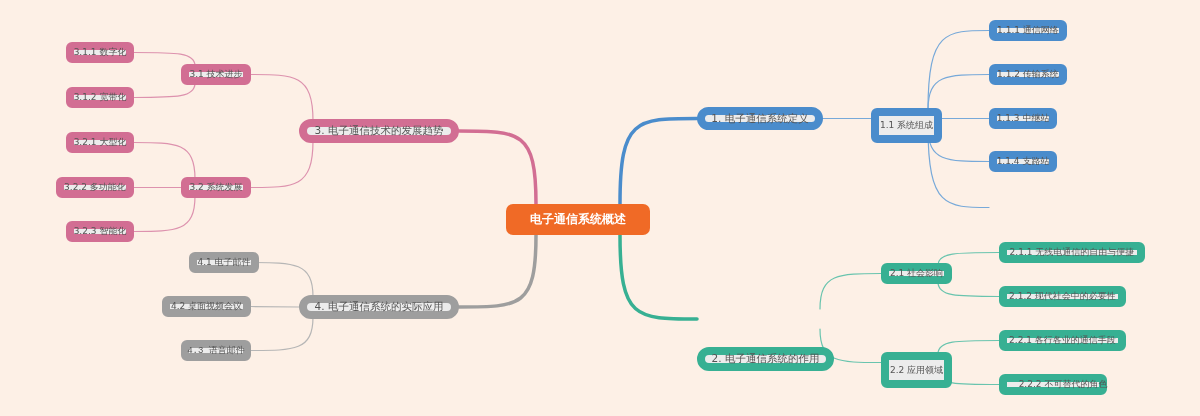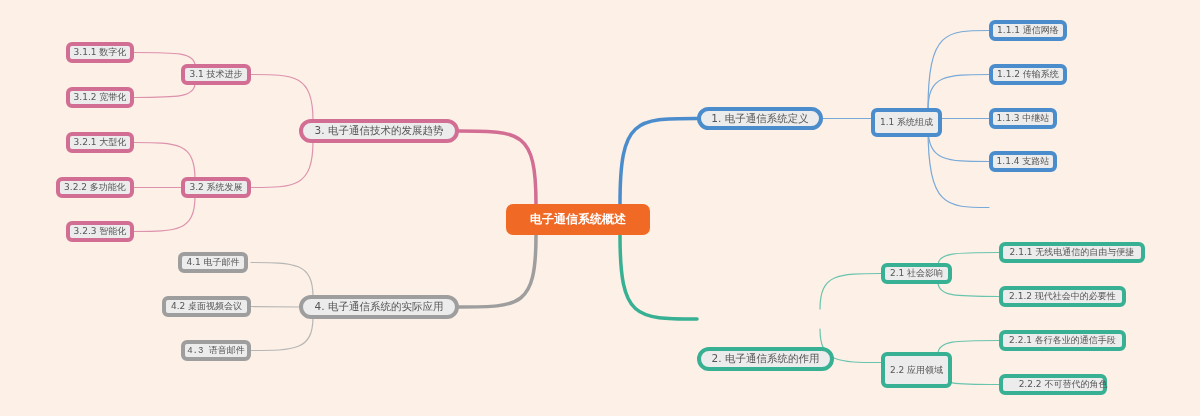--- a/index.html
+++ b/index.html
@@ -11,21 +11,21 @@
   }
   #canvas { position: absolute; left: 0; top: 0; width: 1200px; height: 416px; }
   #edges { position: absolute; left: 0; top: 0; }
   .node {
     position: absolute;
     box-sizing: border-box;
     display: flex; align-items: center; justify-content: center;
     white-space: nowrap;
     color: #555;
     background: #ececec;
-    border: 4px solid #d946ef;
+    border: 8px solid #d946ef;
     border-radius: 6px;
     font-size: 9px;
     cursor: pointer;
   }
   .node.l1 { border-radius: 12px; font-size: 10.5px; color: #555; }
   .node.root {
     background: #f06a26; border: none; border-radius: 7px;
     color: #fff; font-size: 12px; font-weight: bold;
   }
   .c-blue  { border-color: #4a8ccc; }
@@ -62,21 +62,21 @@
       <path d="M195,196 C195,231.5 176.7,231.5 134,231.5" fill="none" stroke="#dd92ae" stroke-width="1.2" stroke-linecap="round"></path>
       <path d="M536,235 C536,307 520.6,307 459,307" fill="none" stroke="#9e9e9e" stroke-width="3.5" stroke-linecap="round"></path>
       <path d="M313,297 C313,262.5 294.4,262.5 251,262.5" fill="none" stroke="#b6b6b6" stroke-width="1.2" stroke-linecap="round"></path>
       <line x1="299" y1="307" x2="251" y2="306.5" stroke="#b6b6b6" stroke-width="1.2"></line>
       <path d="M313,317 C313,350.5 294.4,350.5 251,350.5" fill="none" stroke="#b6b6b6" stroke-width="1.2" stroke-linecap="round"></path>
     </svg>
 
   <div class="node root" id="n-root" style="left: 506px; top: 204px; width: 144px; height: 31px;">电子通信系统概述</div>
 
   <div class="node l1 c-blue" id="n-b1" style="left: 697px; top: 107px; width: 126px; height: 23px;">1. 电子通信系统定义</div>
-  <div class="node c-blue" id="n-b1-1" style="left: 871px; top: 108px; width: 71px; height: 29px;">1.1 系统组成</div>
+  <div class="node c-blue" id="n-b1-1" style="left: 871px; top: 108px; width: 71px; height: 35px;">1.1 系统组成</div>
   <div class="node c-blue" id="n-b1-1-1" style="left: 989px; top: 20px; width: 78px; height: 21px;">1.1.1 通信网络</div>
   <div class="node c-blue" id="n-b1-1-2" style="left: 989px; top: 64px; width: 78px; height: 21px;">1.1.2 传输系统</div>
   <div class="node c-blue" id="n-b1-1-3" style="left: 989px; top: 108px; width: 68px; height: 21px;">1.1.3 中继站</div>
   <div class="node c-blue" id="n-b1-1-4" style="left: 989px; top: 151px; width: 68px; height: 21px;">1.1.4 支路站</div>
 
   <div class="node l1 c-teal" id="n-b2" style="left: 697px; top: 307px; width: 137px; height: 24px; margin-top: 40px;">2. 电子通信系统的作用</div>
   <div class="node c-teal" id="n-b2-1" style="left: 881px; top: 263px; width: 71px; height: 21px;">2.1 社会影响</div>
   <div class="node c-teal" id="n-b2-1-1" style="left: 999px; top: 242px; width: 146px; height: 21px;">2.1.1 无线电通信的自由与便捷</div>
   <div class="node c-teal" id="n-b2-1-2" style="left: 999px; top: 286px; width: 127px; height: 21px;">2.1.2 现代社会中的必要性</div>
   <div class="node c-teal" id="n-b2-2" style="left: 881px; top: 352px; width: 71px; height: 36px;">2.2 应用领域</div>
@@ -86,16 +86,16 @@
   <div class="node l1 c-pink" id="n-b3" style="left: 299px; top: 119px; width: 160px; height: 24px; text-align: center;">3. 电子通信技术的发展趋势</div>
   <div class="node c-pink" id="n-b3-1" style="left: 181px; top: 64px; width: 70px; height: 21px;">3.1 技术进步</div>
   <div class="node c-pink" id="n-b3-1-1" style="left: 66px; top: 42px; width: 68px; height: 21px;">3.1.1 数字化</div>
   <div class="node c-pink" id="n-b3-1-2" style="left: 66px; top: 87px; width: 68px; height: 21px;">3.1.2 宽带化</div>
   <div class="node c-pink" id="n-b3-2" style="left: 181px; top: 177px; width: 70px; height: 21px;">3.2 系统发展</div>
   <div class="node c-pink" id="n-b3-2-1" style="left: 66px; top: 132px; width: 68px; height: 21px;">3.2.1 大型化</div>
   <div class="node c-pink" id="n-b3-2-2" style="left: 56px; top: 177px; width: 78px; height: 21px;">3.2.2 多功能化</div>
   <div class="node c-pink" id="n-b3-2-3" style="left: 66px; top: 221px; width: 68px; height: 21px;">3.2.3 智能化</div>
 
   <div class="node l1 c-gray" id="n-b4" style="left: 299px; top: 295px; width: 160px; height: 24px;">4. 电子通信系统的实际应用</div>
-  <div class="node c-gray" id="n-b4-1" style="left: 178px; top: 252px; width: 70px; height: 21px;">4.1 电子邮件</div>
+  <div class="node c-gray" id="n-b4-1" style="left: 189px; top: 252px; width: 70px; height: 21px;">4.1 电子邮件</div>
   <div class="node c-gray" id="n-b4-2" style="left: 162px; top: 296px; width: 89px; height: 21px;">4.2 桌面视频会议</div>
   <div class="node c-gray" id="n-b4-3" style="left: 181px; top: 340px; width: 70px; height: 21px; font-family: Liberation Mono, monospace;">4.3 语音邮件</div>
 </div>
 
 </body></html>

